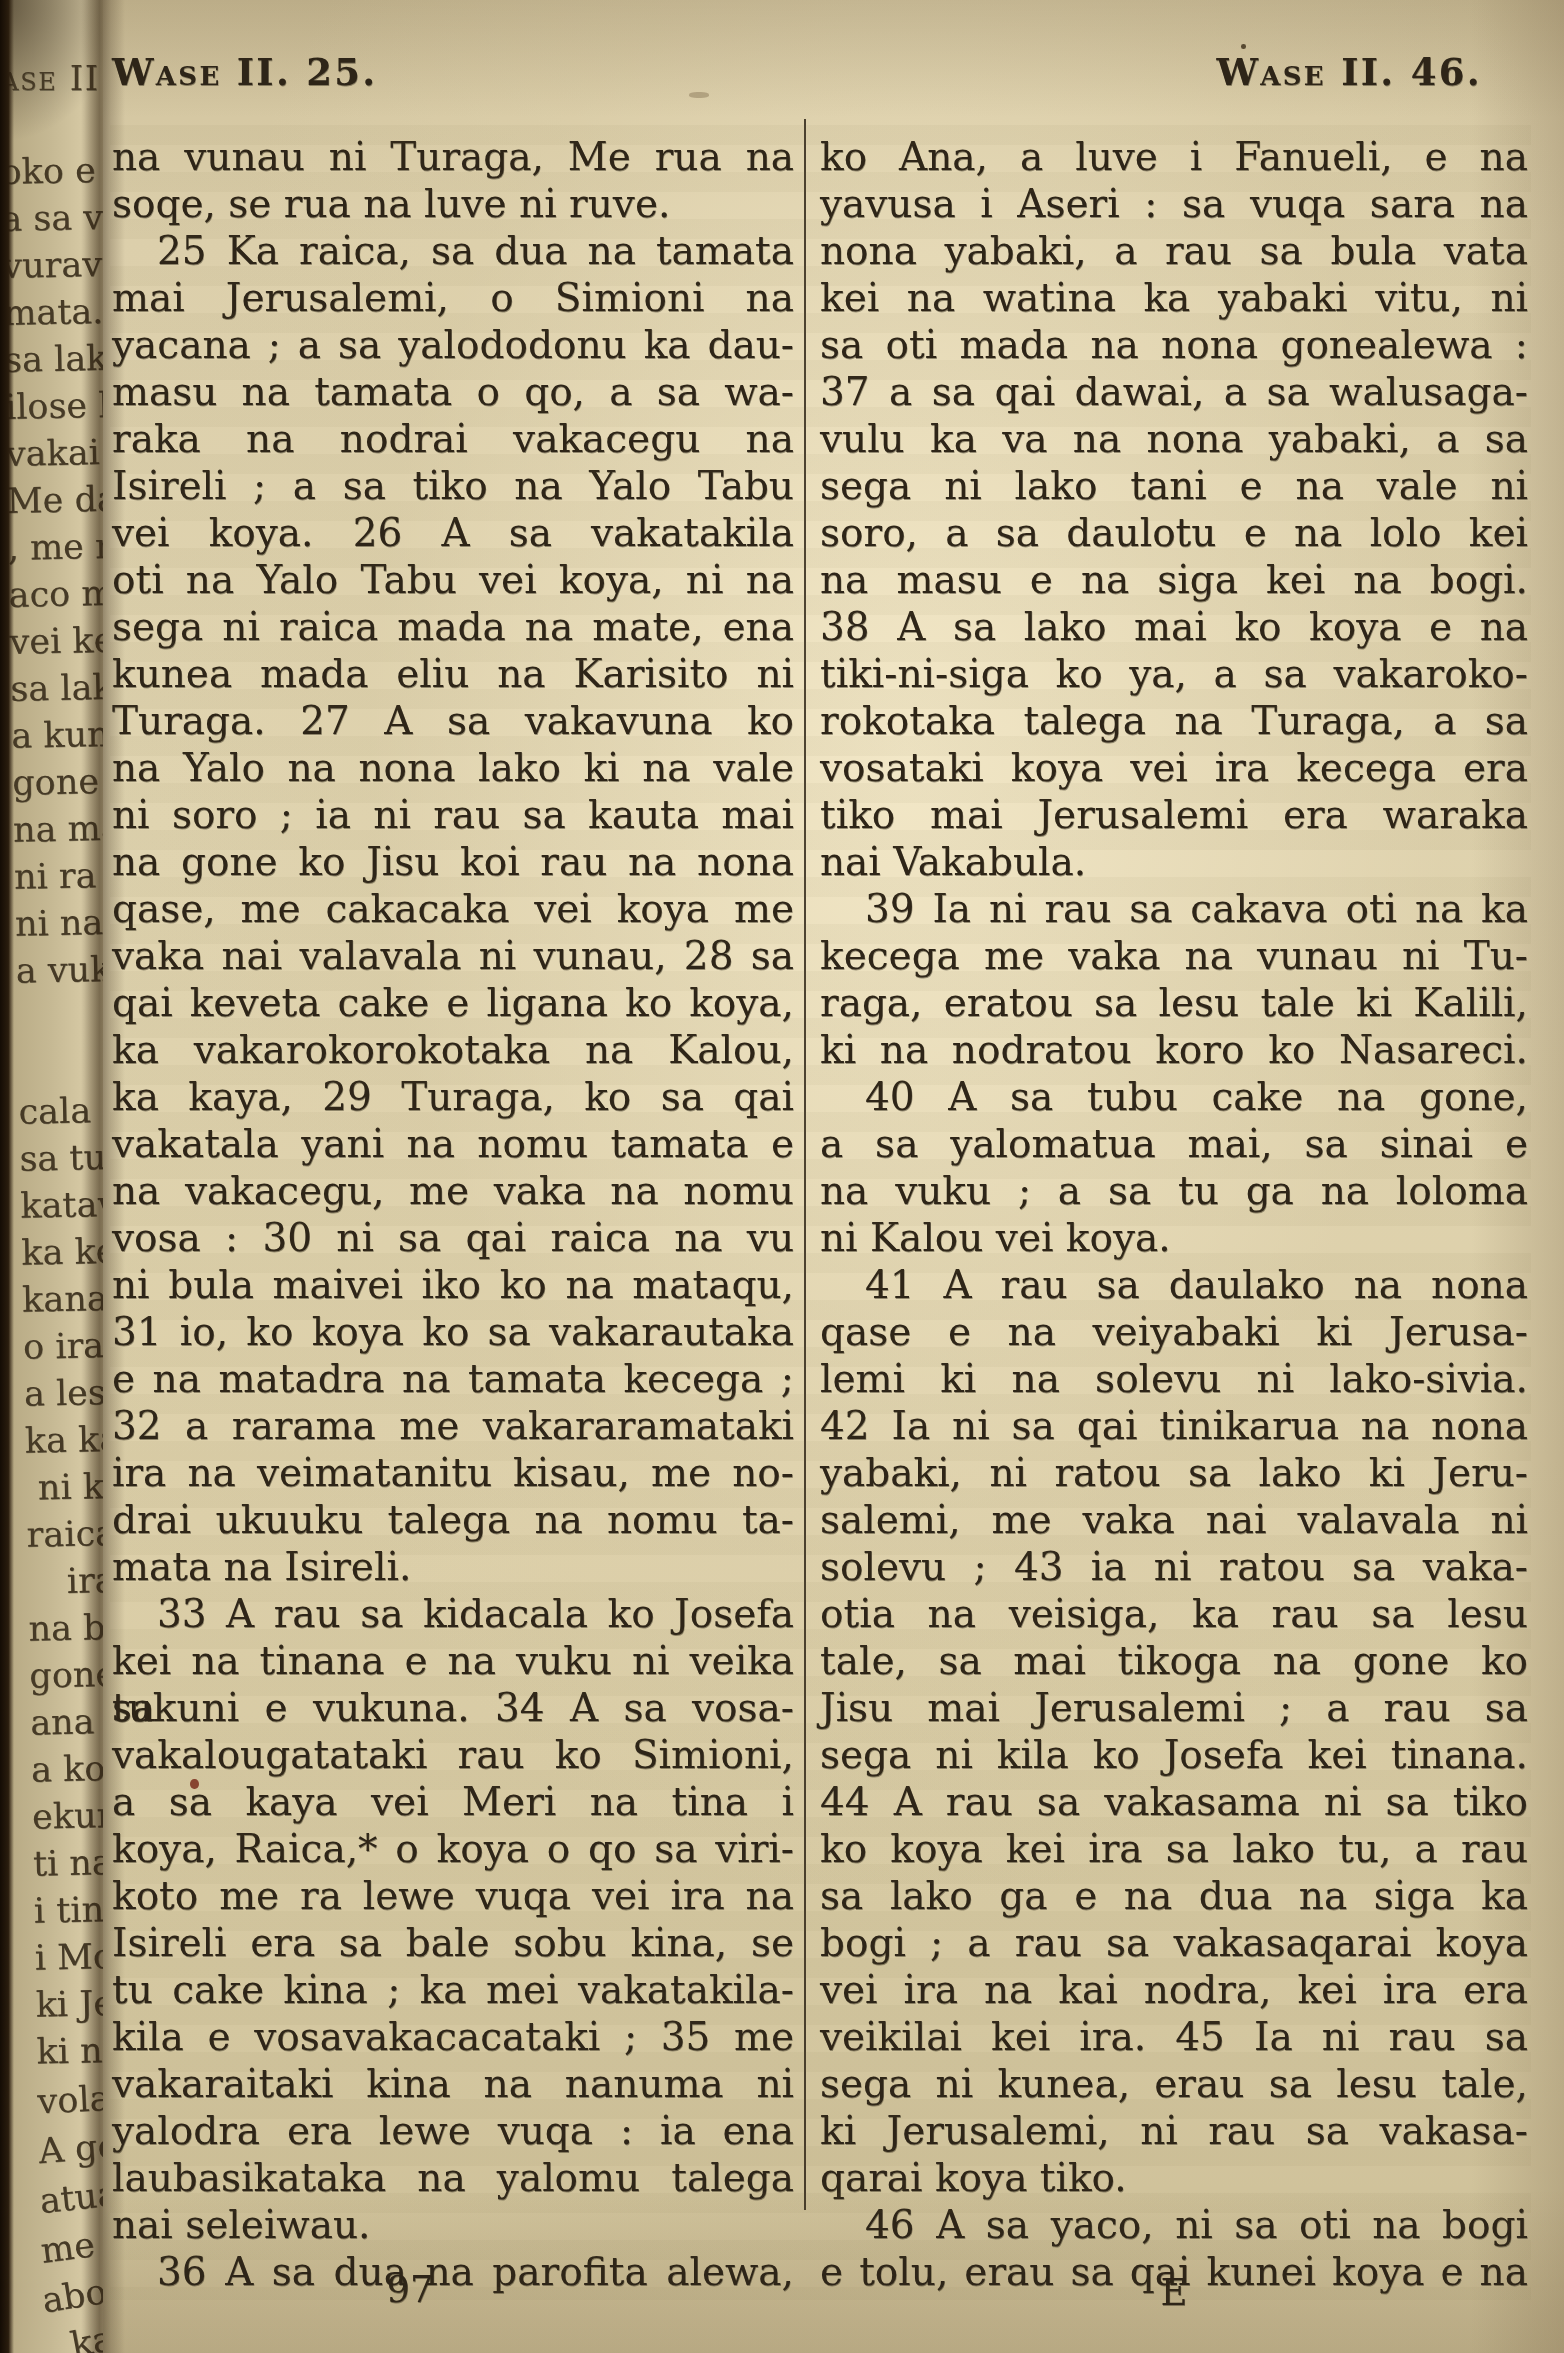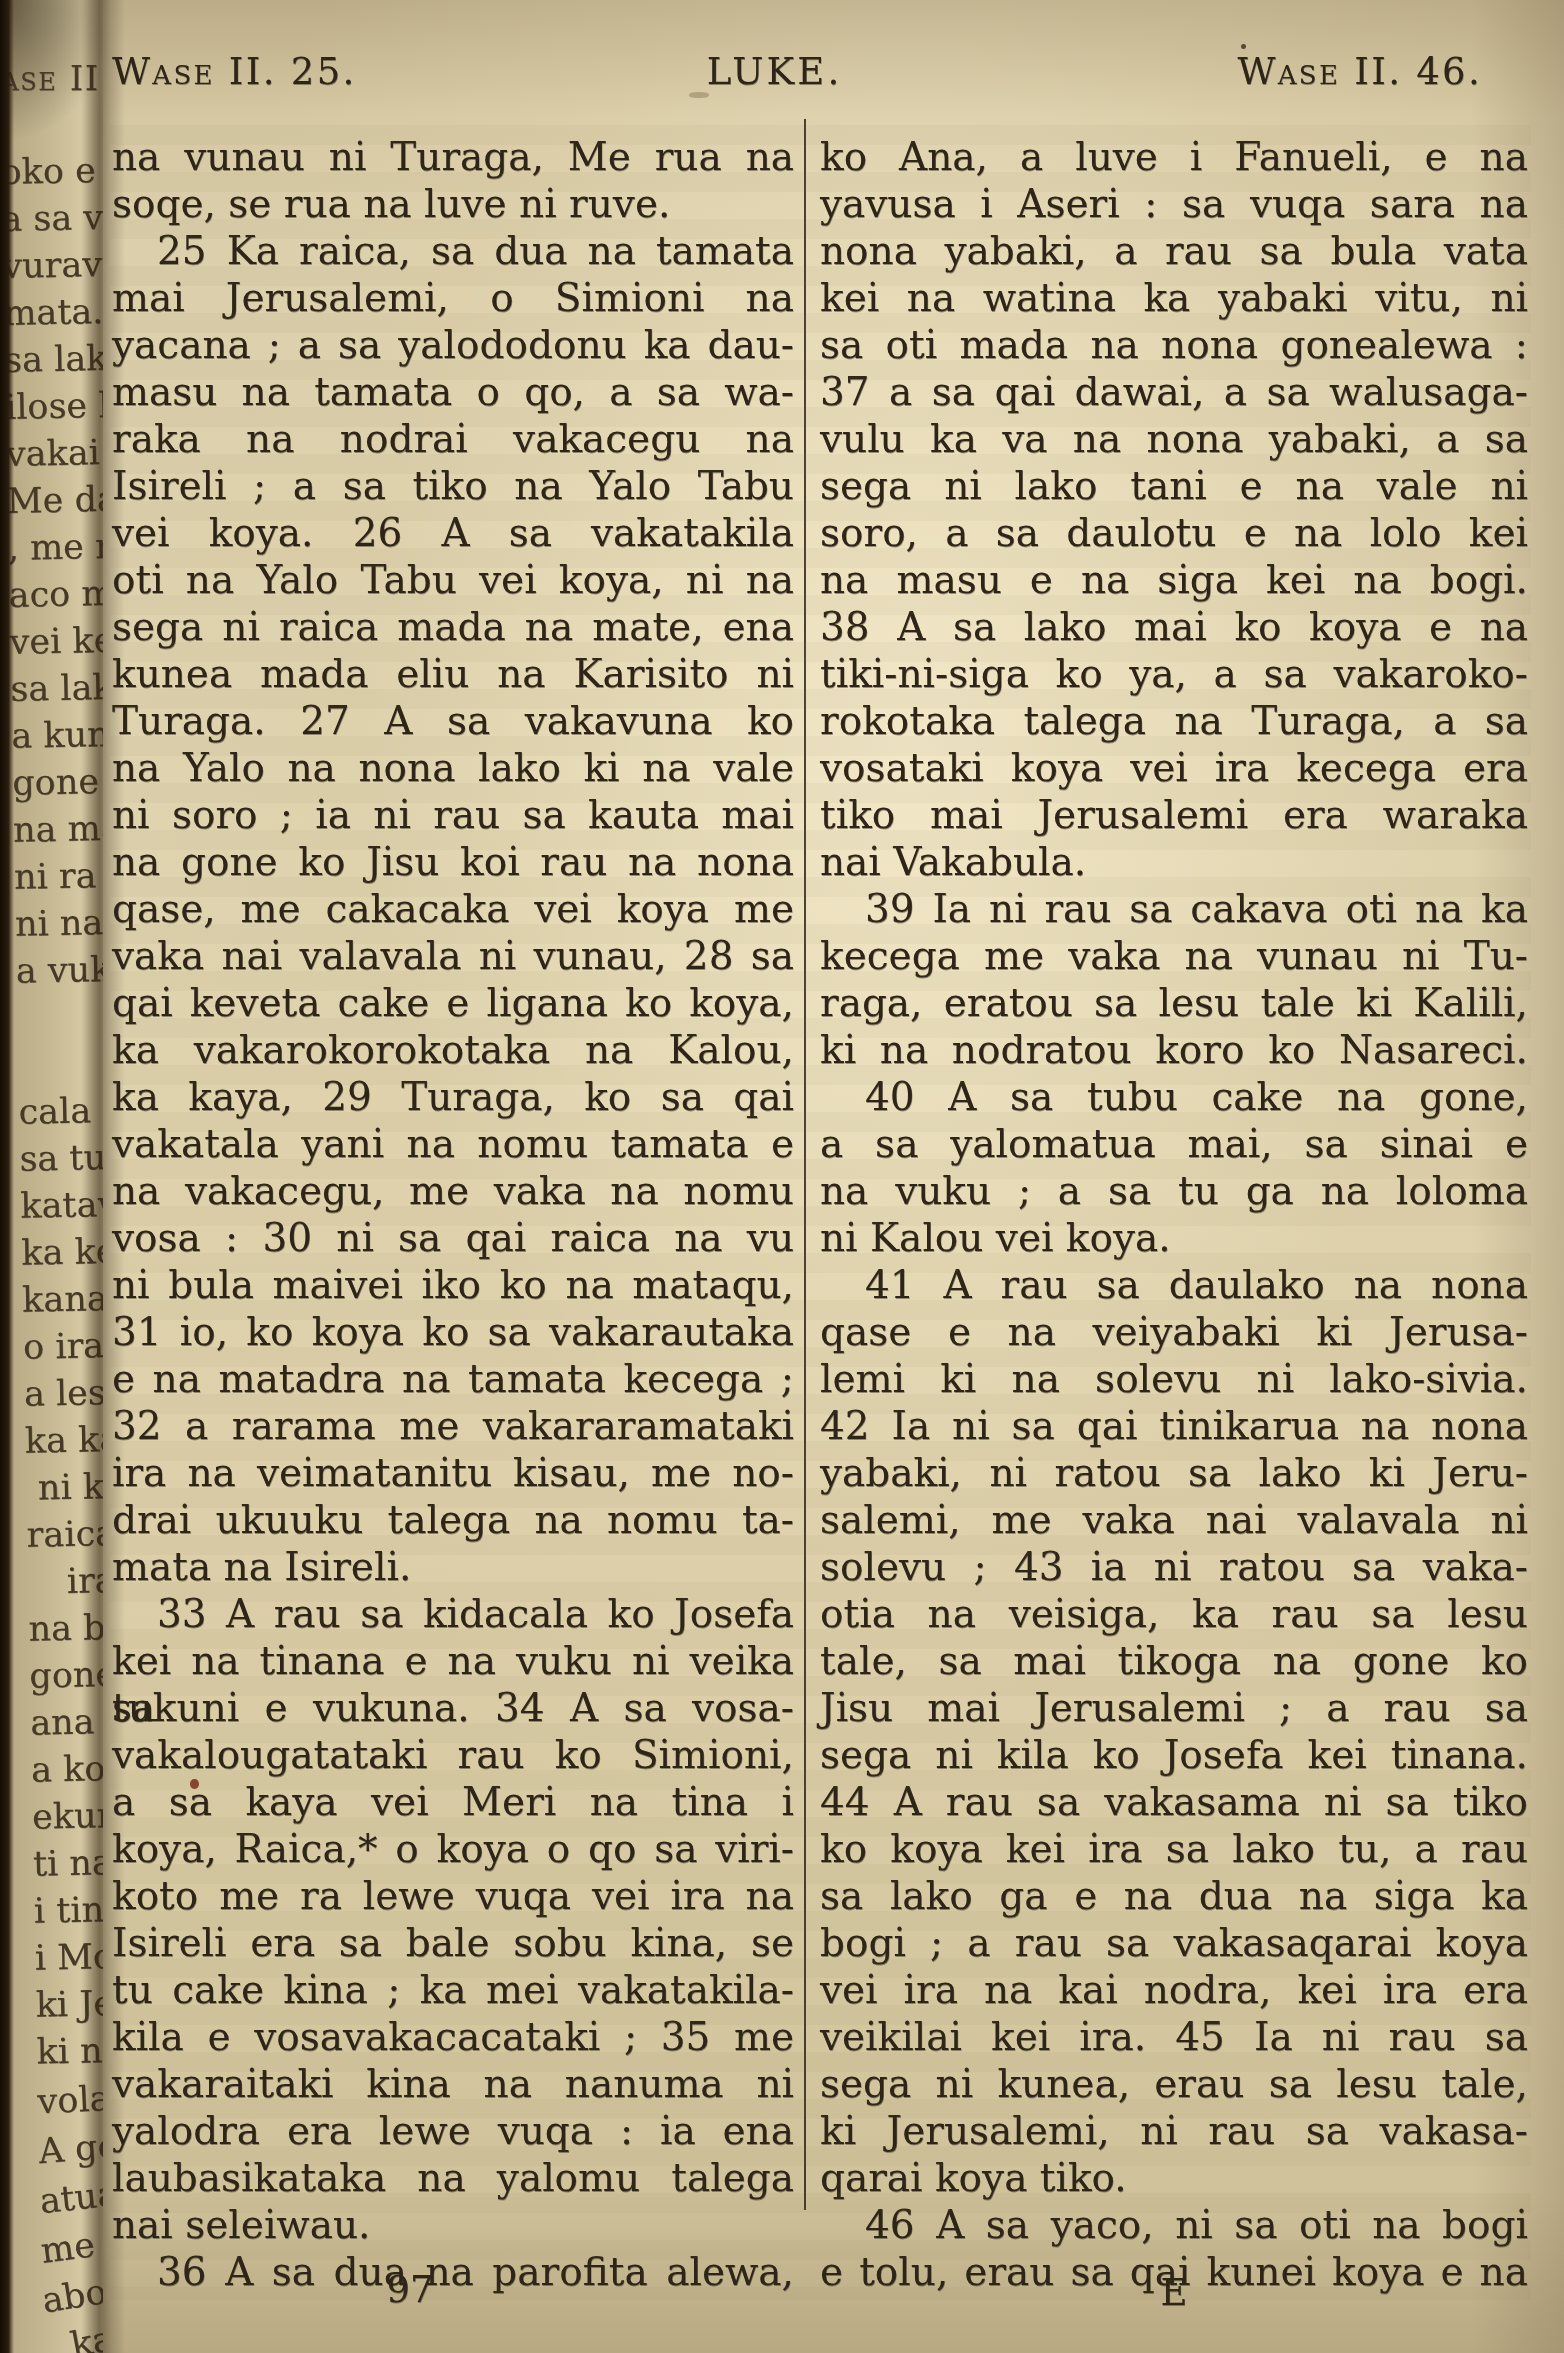--- a/index.html
+++ b/index.html
@@ -25,21 +25,21 @@
     position:absolute;top:58px;right:3.1px;white-space:nowrap;
     font-variant-caps:small-caps;font-size:34px;letter-spacing:1.6px;
   }
   .m-frags{position:absolute;top:147px;right:0;width:103px;transform:rotate(-1.1deg);transform-origin:top right;}
   .m-frags .frag{height:47px;line-height:47px;font-size:35px;white-space:nowrap;text-align:right;padding-right:3.9px;transform-origin:right center;}
   .edge-dark{position:absolute;left:0;top:0;width:14px;height:100%;
     background:linear-gradient(90deg,#140c04 0%,#2a1d0e 60%,rgba(42,29,14,0) 100%);}
   .crease{position:absolute;left:81px;top:0;width:44px;height:100%;
     background:linear-gradient(90deg, rgba(46,32,16,0) 0%, rgba(46,32,16,.50) 42%, rgba(46,32,16,.22) 68%, rgba(46,32,16,0) 100%);}
   
-  .running-head{position:absolute;top:50px;left:112px;width:1419px;height:47px;font-size:37px;}
+  .running-head{position:absolute;top:50px;left:112px;width:1419px;height:47px;font-size:37px;font-weight:bold;}
   .running-head .sc{font-variant-caps:small-caps;letter-spacing:2.3px;}
   .rh-left{position:absolute;left:0;top:0;}
   .rh-center{position:absolute;left:0;right:94px;top:0;text-align:center;letter-spacing:3.1px;}
   .rh-right{position:absolute;right:49px;top:0;text-align:right;}
   
   .col{position:absolute;top:133px;font-size:39px;}
   .col .ln{height:47px;line-height:47px;text-align:justify;text-align-last:justify;white-space:normal;}
   .col .ln.flush{text-align:left;text-align-last:left;}
   .col .ln.ind{text-indent:45px;}
   .col-left{left:112px;width:682px;}
@@ -113,21 +113,20 @@
         <div class="frag" style="transform: rotate(-6.4deg);">me nei J</div>
         <div class="frag" style="transform: rotate(-8deg);">abora tal</div>
         <div class="frag" style="transform: rotate(-9.6deg);">ka s</div>
       </div>
   </div>
   <div class="edge-dark"></div>
   <div class="crease"></div>
 
   <div class="running-head">
     <span class="rh-left sc">Wase II. 25.</span>
-    <span class="rh-center">LUKE.</span>
     <span class="rh-right sc">Wase II. 46.</span>
   </div>
 
   <div class="col col-left" id="col-left">
       <div class="ln">na vunau ni Turaga, Me rua na</div>
       <div class="ln flush">soqe, se rua na luve ni ruve.</div>
       <div class="ln ind">25 Ka raica, sa dua na tamata</div>
       <div class="ln">mai Jerusalemi, o Simioni na</div>
       <div class="ln">yacana ; a sa yalododonu ka dau-</div>
       <div class="ln">masu na tamata o qo, a sa wa-</div>

